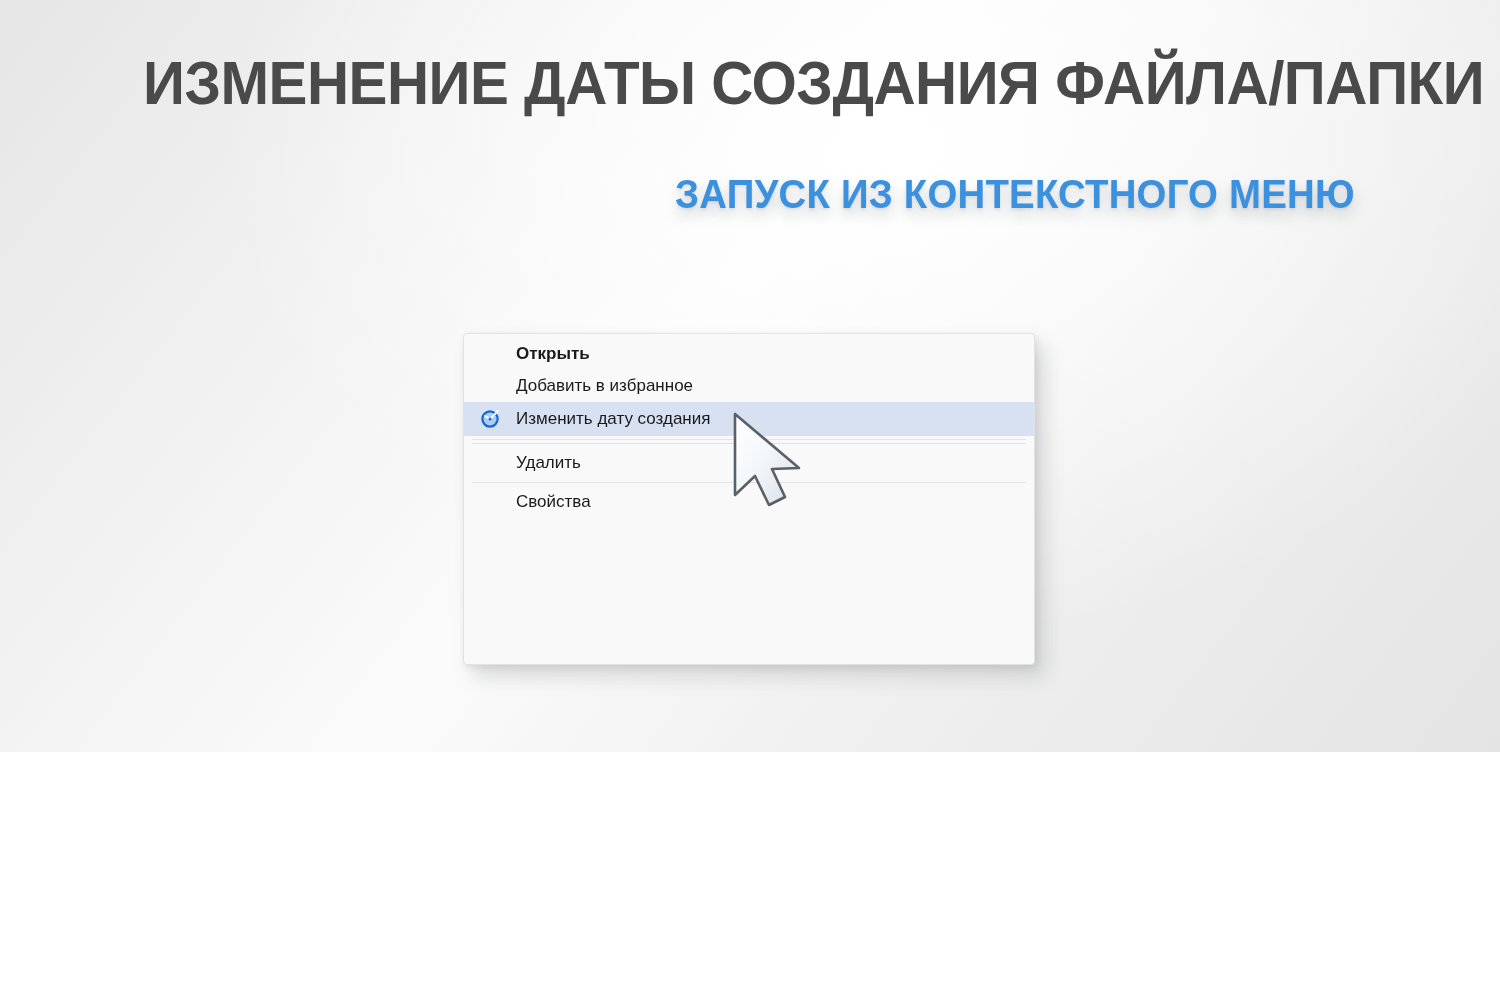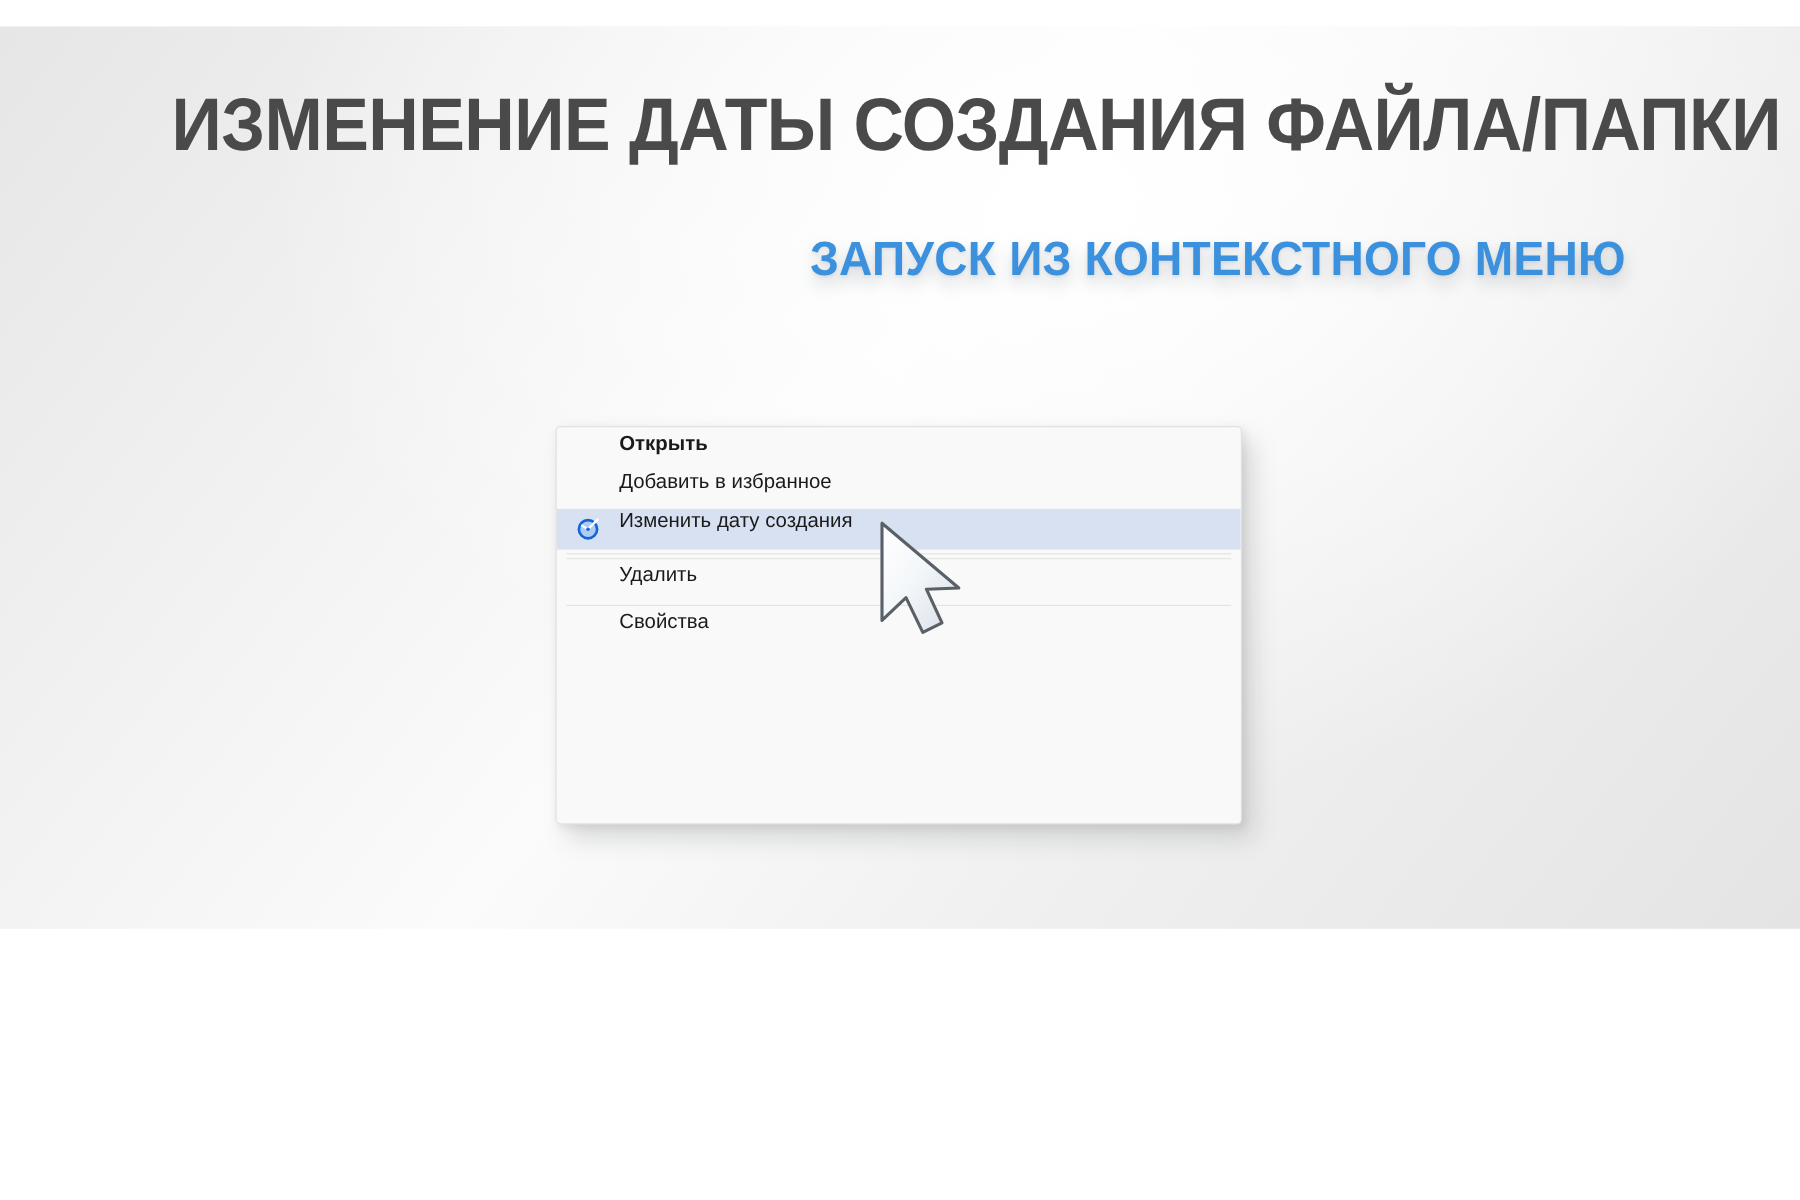--- a/index.html
+++ b/index.html
@@ -17,21 +17,20 @@
   
   #slide {
     position: absolute;
     inset: 0;
     width: 1500px;
     height: 752px;
     background:
       radial-gradient(ellipse 1100px 800px at 60% 20%, #ffffff 0%, rgba(255,255,255,0) 62%),
       linear-gradient(128deg, #e6e6e6 0%, #f2f2f2 26%, #fbfbfb 46%, #f0f0f0 68%, #e4e4e4 100%);
     overflow: hidden;
-    margin-top: 22px;
   }
 
   
   #title {
     position: absolute;
     left: 143px;
     top: 52px;
     font-size: 62px;
     line-height: 1;
     font-weight: bold;
@@ -68,20 +67,21 @@
     border-radius: 4px;
     box-sizing: border-box;
     box-shadow: 10px 12px 20px rgba(90,95,100,0.20), 2px 3px 7px rgba(90,95,100,0.12);
     overflow: hidden;
   }
   .menu-section { position: relative; }
   .menu-item {
     position: relative;
     height: 32px;
     display: flex;
+    align-items: center;
     padding: 0 0 0 52px;
     font-size: 17px;
     color: #1a1a1a;
     box-sizing: border-box;
     white-space: nowrap;
   }
   .menu-item.first { height: 36px; padding-top: 4px; }
   .menu-item.bold { font-weight: bold; }
   .menu-item.highlight {
     background: #d8e1f2;

